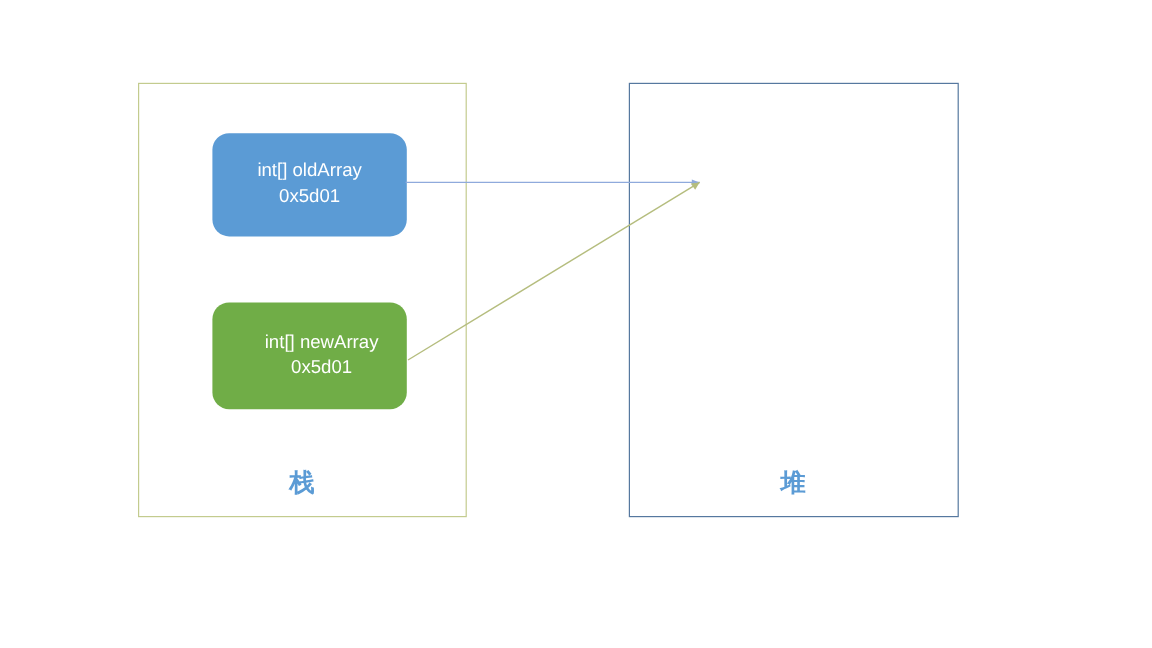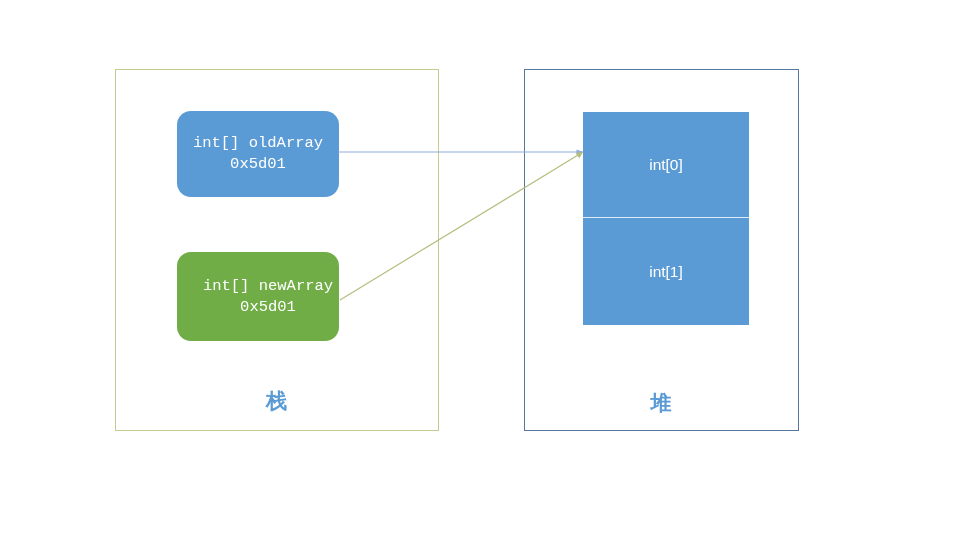--- a/index.html
+++ b/index.html
@@ -20,24 +20,23 @@
 
   
   .panel {
     position: absolute;
     background: #ffffff;
     box-sizing: border-box;
   }
   #stack-panel {
     left: 115px;
     top: 69px;
-    width: 324px;
+    width: 274px;
     height: 362px;
     border: 1.3px solid #c3cb8e;
-    font-family: Liberation Mono, monospace;
   }
   #heap-panel {
     left: 524px;
     top: 69px;
     width: 275px;
     height: 362px;
     border: 1.3px solid #56789f;
   }
 
   .panel-label {
@@ -142,28 +141,20 @@
     <div class="var-box" id="new-array-box" style="left:61px; top:182px;">
       <span class="var-line">int[] newArray</span>
       <span class="var-line">0x5d01</span>
     </div>
 
     <div class="panel-label" id="stack-label">栈</div>
   </div>
 
   <div class="panel" id="heap-panel">
 
-    <div id="array-object" style="left:58px; top:42px;">
-      <div class="array-cell" id="array-cell-0">
-        <span>int[0]</span>
-      </div>
-      <div class="array-cell" id="array-cell-1">
-        <span>int[1]</span>
-      </div>
-    </div>
 
     <div class="panel-label" id="heap-label">堆</div>
   </div>
 
   <svg id="connectors" viewBox="0 0 960 540" xmlns="http://www.w3.org/2000/svg">
 
     <line x1="338" y1="152" x2="583" y2="152" stroke="#8faadc" stroke-width="1.2"></line>
     <polygon points="583,152 576.5,149.6 576.5,154.4" fill="#8faadc"></polygon>
 
     <line x1="340" y1="300" x2="583" y2="152" stroke="#b5bd7e" stroke-width="1.2"></line>

